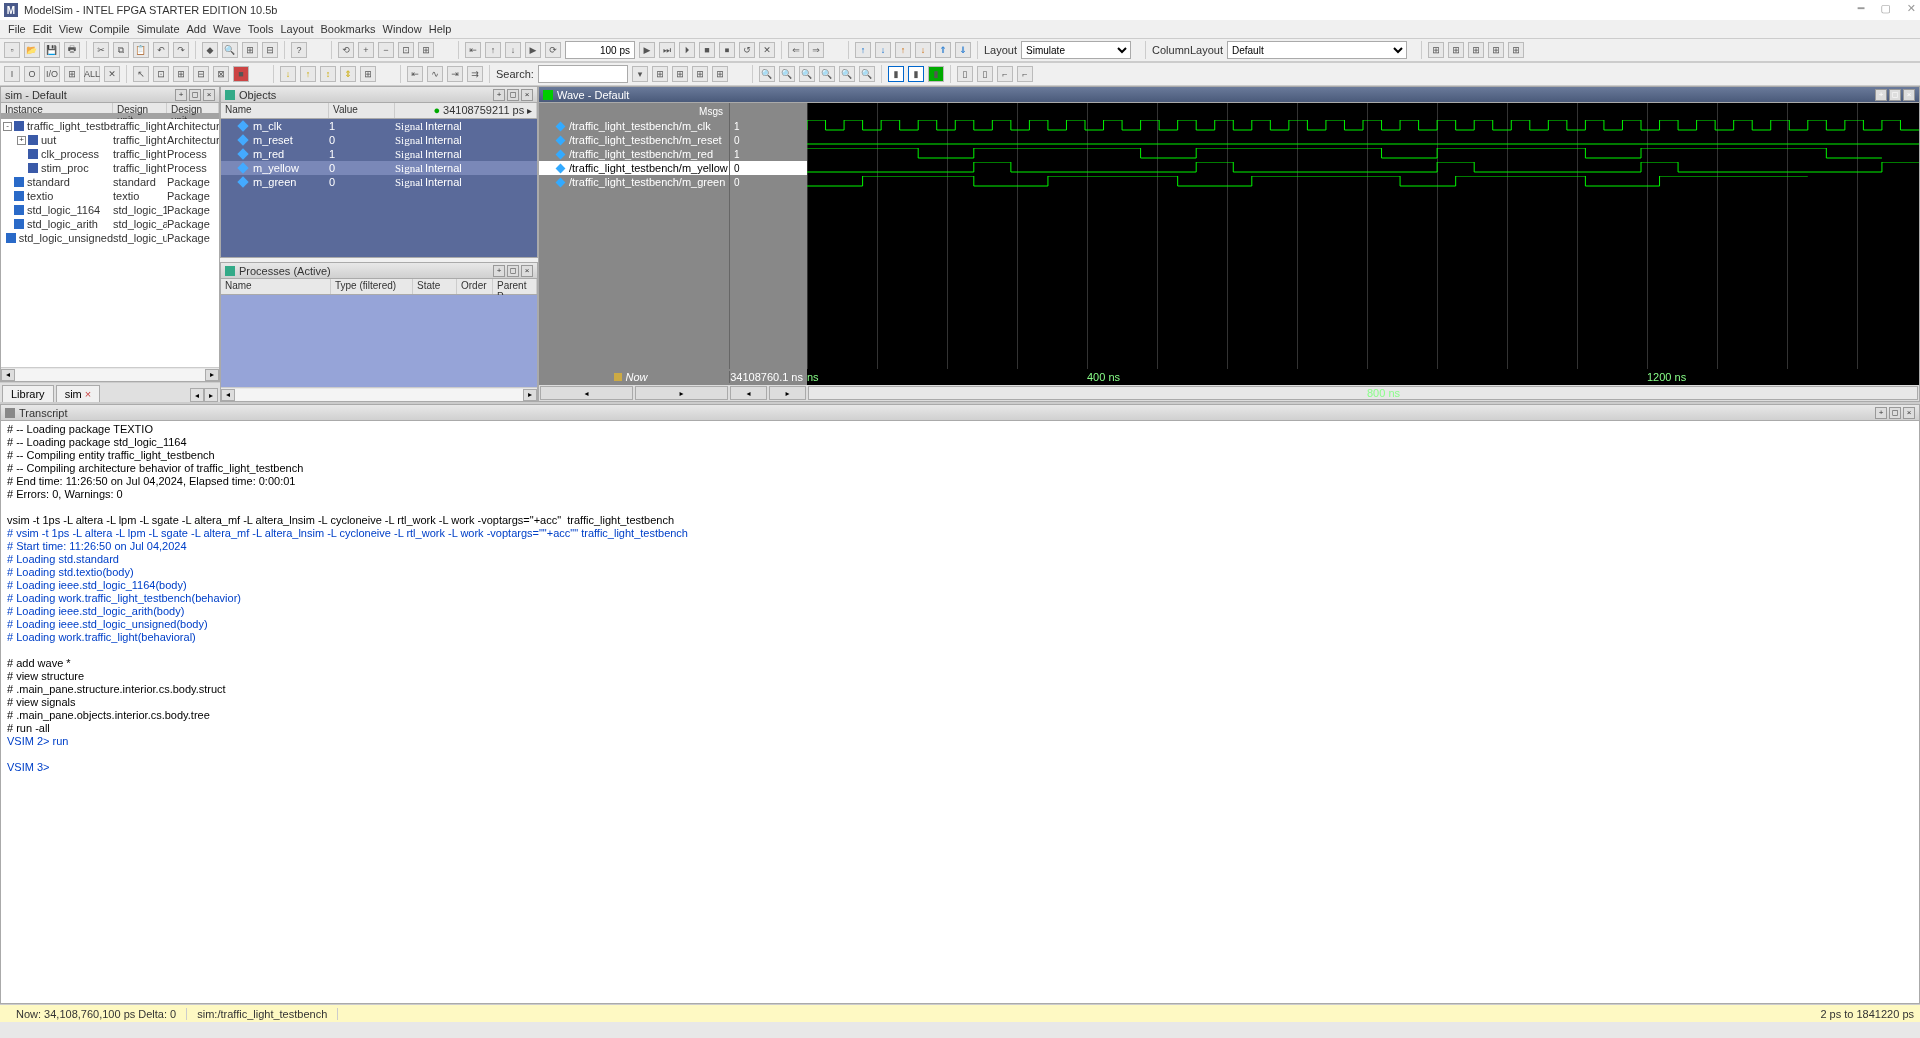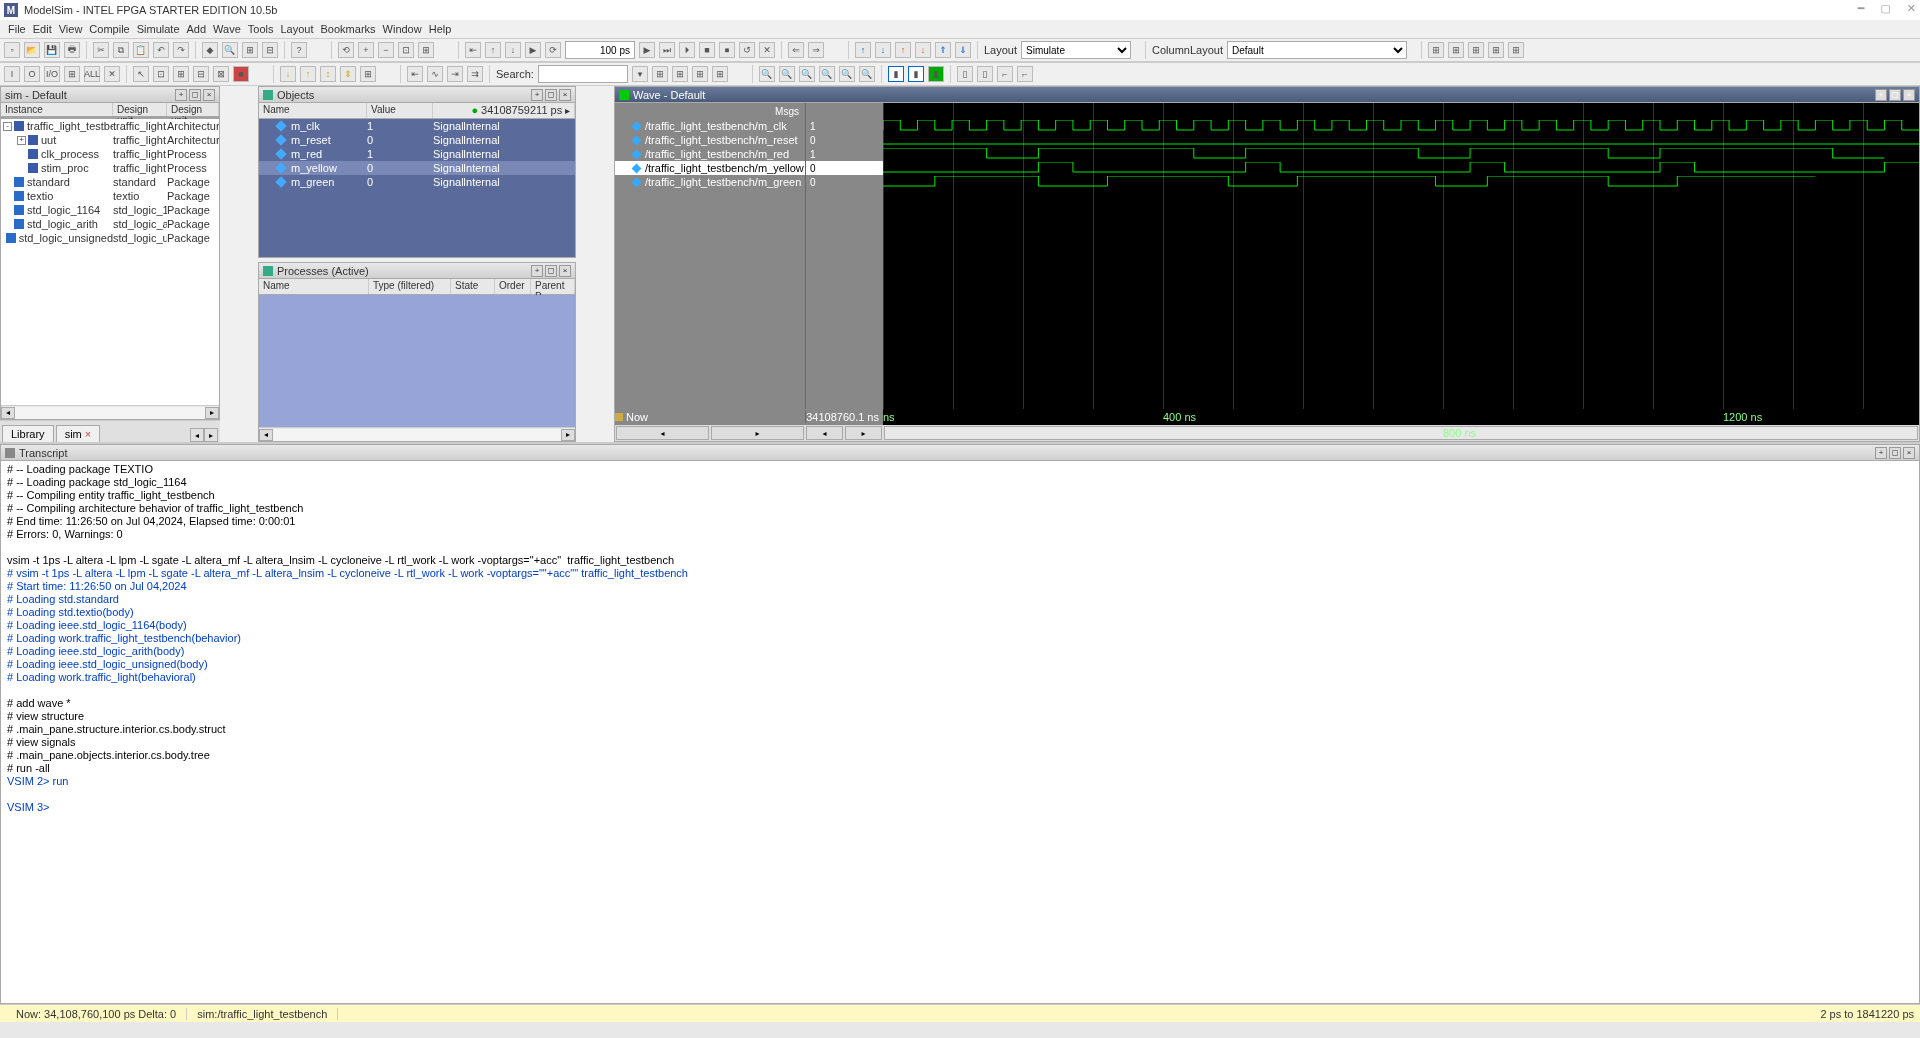--- a/index.html
+++ b/index.html
@@ -11,34 +11,34 @@
 .menu-bar { height:18px; background:#f0f0f0; display:flex; align-items:center; padding:0 8px; gap:7px; color:#333; }
 .menu-bar span { cursor:pointer; }
 .toolbar { height:24px; background:#f0f0f0; border-top:1px solid #ccc; border-bottom:1px solid #ccc; display:flex; align-items:center; padding:0 4px; gap:4px; }
 .tbtn { width:16px; height:16px; background:#e8e8e8; border:1px solid #bbb; cursor:pointer; display:inline-flex; align-items:center; justify-content:center; font-size:9px; color:#555; }
 .sep { width:1px; height:18px; background:#ccc; margin:0 2px; }
 .toolbar input.txtbox { height:18px; border:1px solid #aaa; padding:0 4px; font-size:10px; }
 .toolbar select { height:18px; border:1px solid #aaa; font-size:10px; background:#fff; }
 .toolbar .lbl { color:#333; }
 
 .main-area { position:absolute; top:86px; left:0; right:0; bottom:34px; display:flex; flex-direction:column; }
-.upper { height:356px; display:flex;gap:38px; }
+.upper { height:316px; display:flex; }
 .lower { flex:1; border-top:2px solid #ccc; display:flex; flex-direction:column; }
 
 .panel { display:flex; flex-direction:column; border:1px solid #aaa; background:#fff; position:relative; }
 .panel-titlebar { height:16px; background:linear-gradient(#e8e8e8,#d0d0d0); display:flex; align-items:center; padding:0 4px; font-size:10px; color:#333; border-bottom:1px solid #aaa; }
 .panel-titlebar .ptb-icons { margin-left:auto; display:flex; gap:2px; }
 .panel-titlebar .ptb-icons span { width:12px; height:12px; background:#ddd; border:1px solid #999; cursor:pointer; display:flex; align-items:center; justify-content:center; font-size:8px; }
 
 .col-left { width:220px; display:flex; flex-direction:column; }
 .col-mid { width:318px; display:flex; flex-direction:column; }
 .col-right { flex:1; display:flex; flex-direction:column; }
 
 .sim-panel { height:335px; }
-.sim-header { height:16px; display:flex; background:#e8e8e8; border-bottom:3px solid #a3a3a3; }
+.sim-header { height:16px; display:flex; background:#e8e8e8; border-bottom:6px solid #a3a3a3; }
 .sim-header div { padding:1px 4px; border-right:1px solid #ccc; font-size:10px; color:#333; }
 .sim-body { flex:1; overflow:auto; background:#fff; }
 .tree-row { display:flex; height:14px; align-items:center; font-size:10px; color:#333; cursor:pointer; }
 .tree-row .c1 { width:112px; display:flex; align-items:center; padding-left:2px; overflow:hidden; white-space:nowrap; }
 .tree-row .c2 { width:54px; overflow:hidden; white-space:nowrap; }
 .tree-row .c3 { flex:1; overflow:hidden; white-space:nowrap; }
 .tree-row .icn { width:10px; height:10px; background:#3a5aa8; margin-right:3px; flex-shrink:0; }
 .tree-row .exp { width:9px; height:9px; border:1px solid #888; margin-right:2px; display:flex; align-items:center; justify-content:center; font-size:8px; line-height:1; flex-shrink:0; }
 
 .lib-tabs { height:22px; background:#e0e0e0; display:flex; align-items:flex-end; padding:0 2px; border-top:1px solid #ccc; }
@@ -46,21 +46,21 @@
 .lib-tabs .tab .tabclose { color:#c44; }
 
 .obj-panel { height:172px; }
 .obj-body { flex:1; background:#5a6a9a; overflow:auto; }
 .obj-header { height:16px; display:flex; background:#e8e8e8; border-bottom:1px solid #aaa; }
 .obj-header div { padding:1px 4px; border-right:1px solid #ccc; font-size:10px; color:#333; }
 .obj-row { display:flex; height:14px; align-items:center; font-size:10px; color:#fff; cursor:pointer; }
 .obj-row.sel { background:#7a88b8; }
 .obj-row .c1 { width:108px; padding-left:18px; display:flex; align-items:center; }
 .obj-row .c2 { width:66px; }
-.obj-row .c3 { width:30px; }
+.obj-row .c3 { width:30px;font-family:Liberation Serif, serif; }
 .obj-row .c4 { flex:1; }
 .obj-row .diamond { width:8px; height:8px; background:#4af; transform:rotate(45deg); margin-right:6px; }
 
 .proc-panel { flex:1; margin-top:4px; }
 .proc-body { flex:1; background:#96a4d8; }
 .proc-header { height:16px; display:flex; background:#e8e8e8; border-bottom:1px solid #aaa; }
 .proc-header div { padding:1px 4px; border-right:1px solid #ccc; font-size:10px; color:#333; }
 
 .wave-panel { flex:1; }
 .wave-titlebar { background:linear-gradient(#6a7a9a,#4a5a7a); color:#fff; height:16px; }
@@ -74,21 +74,21 @@
 .wave-val-row { height:14px; font-size:10px; color:#fff; padding-left:4px; display:flex; align-items:center; }
 .wave-val-row.sel { background:#fff; color:#000; }
 .wave-canvas { flex:1; background:#000; position:relative; overflow:hidden; }
 .wave-grid { position:absolute; inset:0; }
 .wave-gridline { position:absolute; top:0; bottom:0; width:1px; background:#333; }
 .wave-trace { position:absolute; height:12px; left:0; right:0; }
 .wave-trace svg { width:100%; height:100%; }
 
 .wave-footer { background:#888; }
 .wave-footer-row { height:16px; display:flex; align-items:center; font-size:10px; color:#fff; }
-.wave-footer-row .lbl2 { width:190px; text-align:left; padding-right:6px; }
+.wave-footer-row .lbl2 { width:190px; text-align:center; padding-right:6px;font-style:italic; }
 .wave-footer-row .val2 { width:78px; text-align:right; padding-right:4px; border-left:1px solid #666; }
 .wave-footer-row .axis { flex:1; background:#000; position:relative; height:16px; color:#8f8; font-size:9px; }
 .wave-footer-row .axis span { position:absolute; }
 .wave-scroll { height:16px; background:#ddd; display:flex; }
 .wave-scroll .sb { flex:1; background:#e8e8e8; border:1px solid #aaa; margin:1px; }
 
 .transcript { flex:1; display:flex; flex-direction:column; }
 .trans-body { flex:1; background:#fff; overflow:auto; padding:2px 6px; font-family:'Courier New',monospace; font-size:11px; line-height:13px; white-space:pre; color:#000; }
 .trans-body .blue { color:#0040c8; }
 .trans-body .black { color:#000; }

